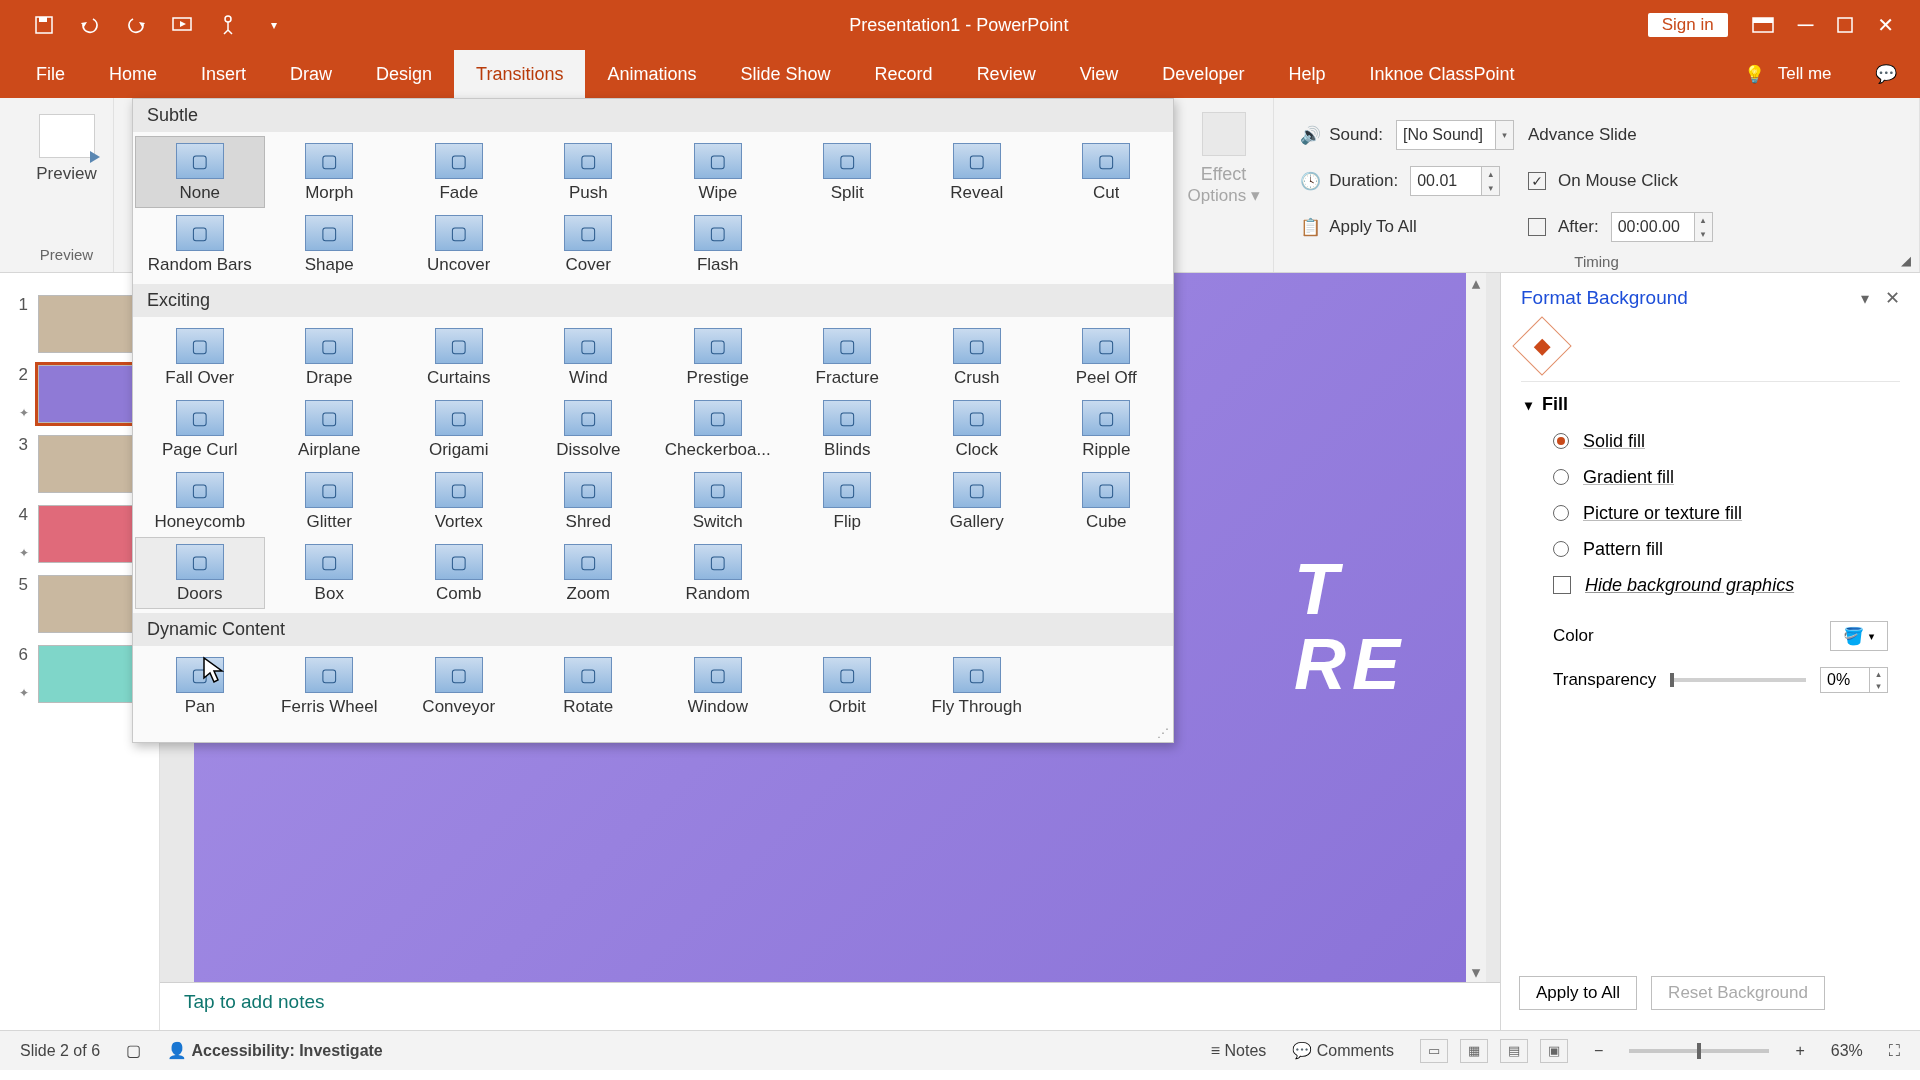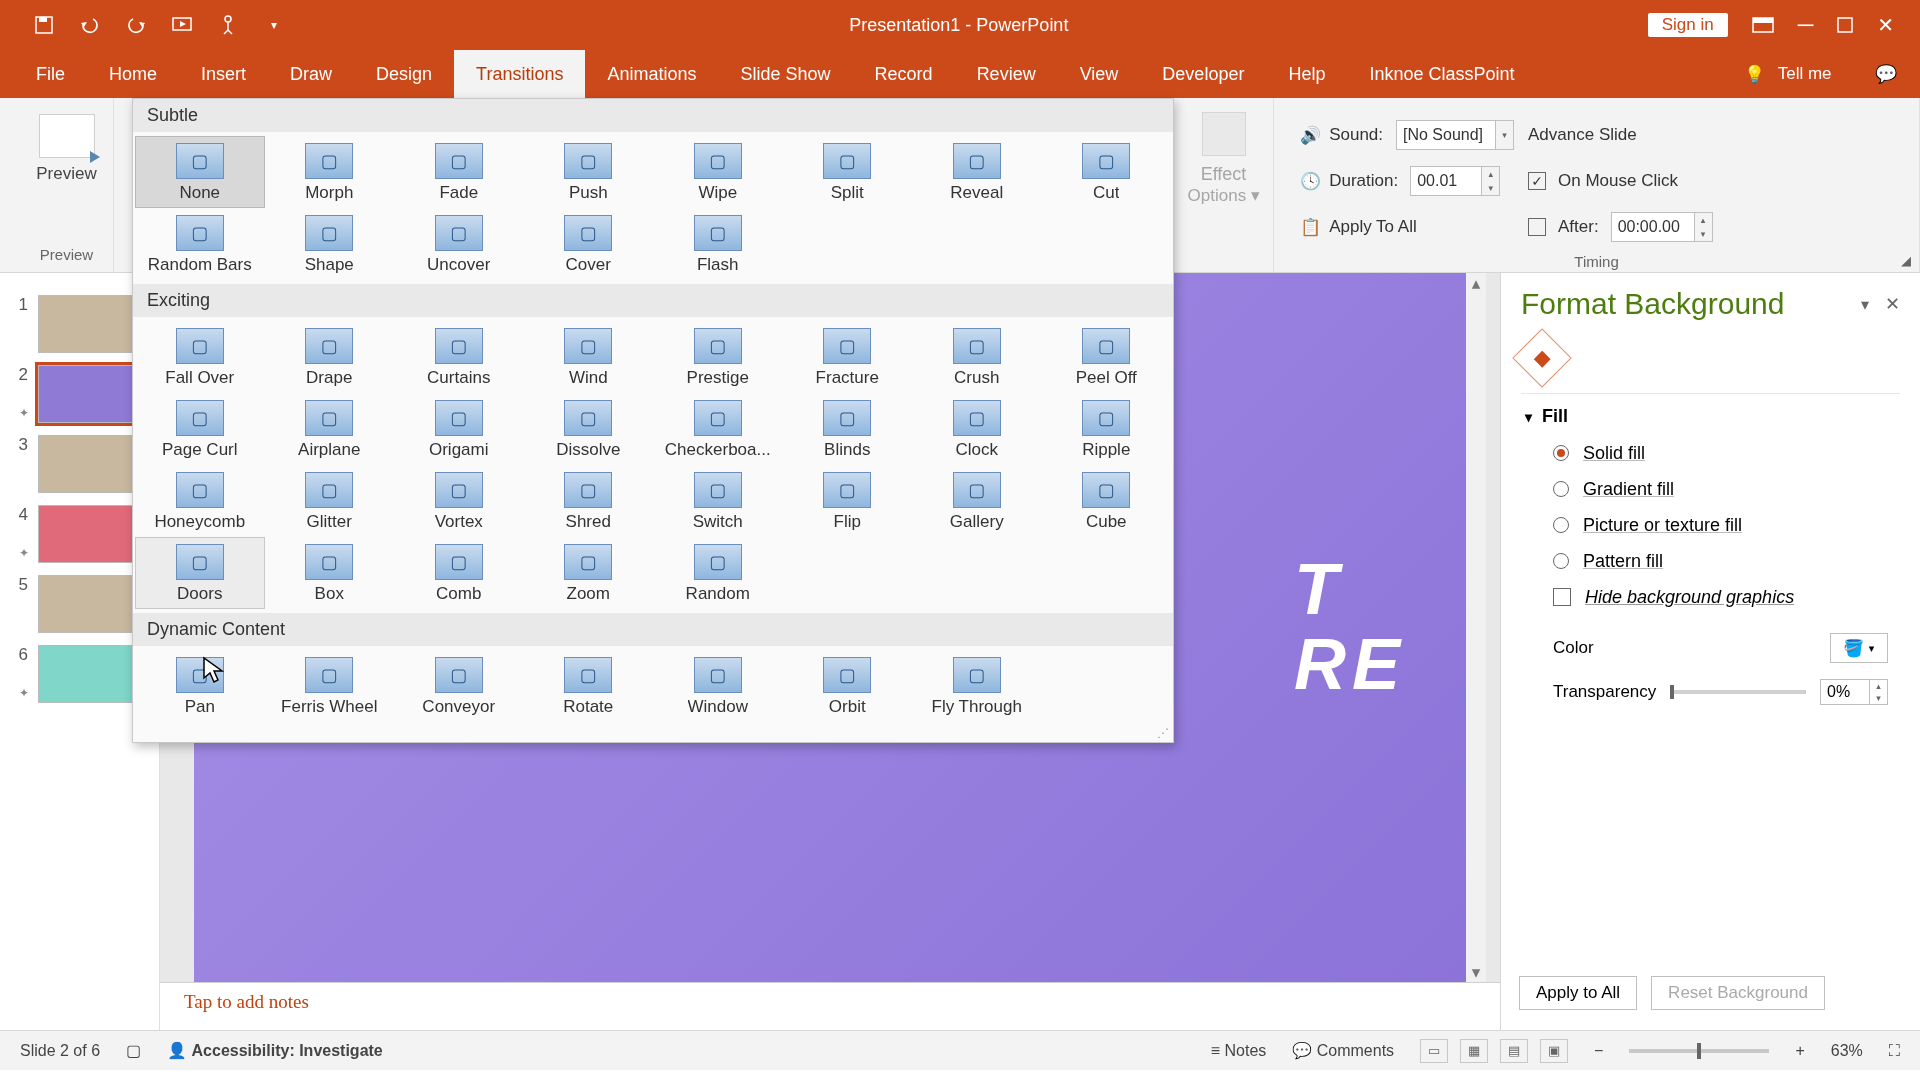--- a/index.html
+++ b/index.html
@@ -65,26 +65,26 @@
 .thumb { width: 100px; height: 58px; border: 1px solid #bbb; background: #ddd; position: relative; }
 .thumb.active { outline: 3px solid #c84a1a; }
 .star { position: absolute; left: -20px; bottom: 2px; font-size: 12px; color: #888; }
 
 .canvas-area { flex: 1; background: #e8e8e8; display: flex; flex-direction: column; position: relative; }
 .slide-canvas { margin: 0 34px; flex: 1; background: #9b82e0; position: relative; overflow: hidden; }
 .slide-building { position: absolute; inset: 0; background: linear-gradient(135deg, #a58fe6 0%, #8b73d8 100%); }
 .slide-text { position: absolute; right: 60px; top: 50%; transform: translateY(-50%); color: #fff; font-size: 72px; font-weight: 900; letter-spacing: 6px; line-height: 1.05; font-style: italic; }
 .vscroll { position: absolute; right: 14px; top: 0; bottom: 48px; width: 20px; background: #f1f1f1; display: flex; flex-direction: column; justify-content: space-between; align-items: center; }
 .vscroll .btn { height: 20px; width: 100%; display: flex; align-items: center; justify-content: center; color: #777; }
-.notes-bar { height: 48px; border-top: 1px solid #d0d0d0; background: #fff; padding: 8px 24px; color: #c2410c; font-size: 19px; font-family: Liberation Serif, serif; }
+.notes-bar { height: 48px; border-top: 1px solid #d0d0d0; background: #fff; padding: 8px 24px; color: #0f766e; font-size: 19px; }
 
 
 .fmt-pane { width: 420px; border-left: 1px solid #d6d6d6; background: #fff; display: flex; flex-direction: column; }
 .fmt-hdr { display: flex; align-items: center; padding: 14px 20px 10px; }
-.fmt-title { font-size: 30px; color: #4d7c0f; flex: 1; }
+.fmt-title { font-size: 19px; color: #1d4ed8; flex: 1; }
 .fmt-tabico { width: 42px; height: 42px; border: 1px solid #e28f6a; margin: 6px 20px 14px; display: flex; align-items: center; justify-content: center; color: #cc4a1a; transform: rotate(45deg); }
 .fmt-tabico span { transform: rotate(-45deg); font-size: 22px; }
 .fmt-sec { padding: 4px 24px; }
 .fmt-sec-hdr { display: flex; align-items: center; gap: 10px; font-weight: 600; font-size: 18px; padding: 8px 0; }
 .fill-opts { padding-left: 28px; }
 .fill-opt { display: flex; align-items: center; gap: 14px; height: 36px; font-size: 18px; }
 .radio { width: 16px; height: 16px; border: 1px solid #666; border-radius: 50%; display: inline-flex; align-items: center; justify-content: center; }
 .radio.on::after { content: ""; width: 8px; height: 8px; background: #c84a1a; border-radius: 50%; }
 .color-row { display: flex; align-items: center; justify-content: space-between; padding: 18px 8px 10px 28px; }
 .color-btn { width: 58px; height: 30px; border: 1px solid #bfbfbf; display: flex; align-items: center; justify-content: center; gap: 4px; }
@@ -526,21 +526,21 @@
           <div class="fill-opt">
             <span class="radio"></span>
             <span style="text-decoration:underline;text-decoration-color:#bbb;">Gradient fill</span>
           </div>
           <div class="fill-opt">
             <span class="radio"></span>
             <span style="text-decoration:underline;text-decoration-color:#bbb;">Picture or texture fill</span>
           </div>
           <div class="fill-opt">
             <span class="radio"></span>
-            <span style="text-decoration:underline;text-decoration-color:#bbb;">Pattern fill</span>
+            <span style="text-decoration-color:#bbb;">Pattern fill</span>
           </div>
         </div>
       <div class="fill-opt" style="padding-left:28px;">
         <span class="chk"></span>
         <span style="text-decoration:underline;text-decoration-color:#999;font-style:italic;">Hide background graphics</span>
       </div>
       <div class="color-row">
         <span>Color</span>
         <div class="color-btn">
           <span>🪣</span>

